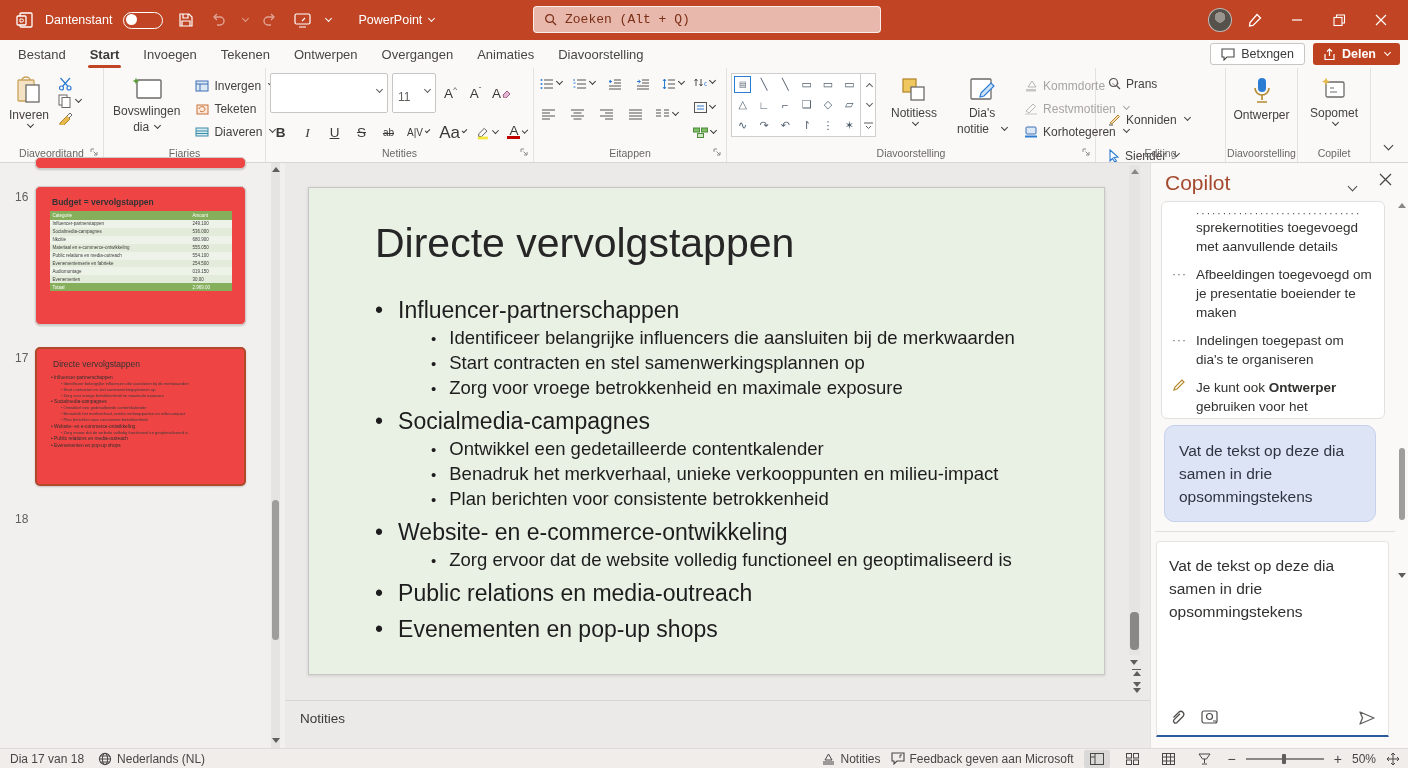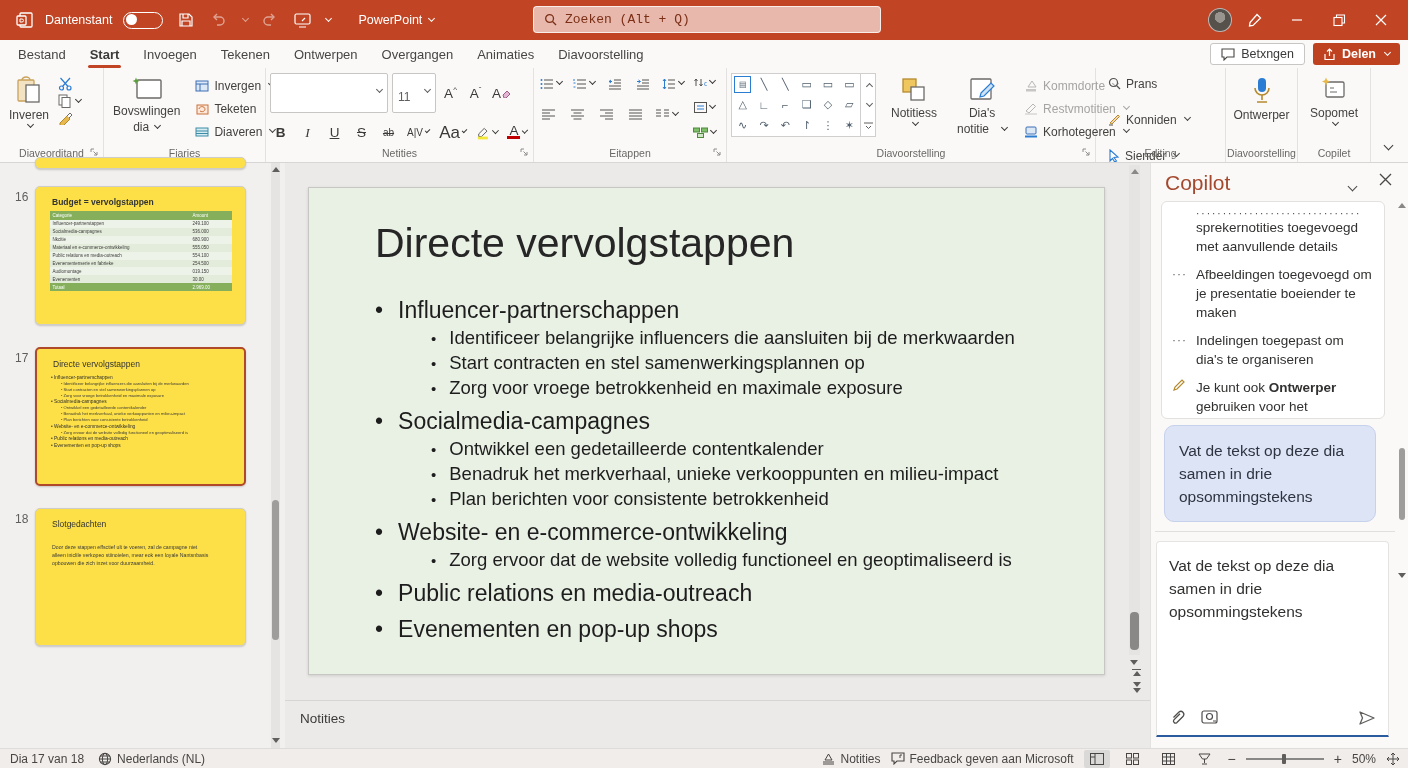--- a/index.html
+++ b/index.html
@@ -45,21 +45,21 @@
   .sbtn.gray { color:#a6a4a2; }
   .combo { height:40px; border:1px solid #c8c6c4; background:#fff; border-radius:2px; display:flex; align-items:flex-start; justify-content:space-between; padding:16px 5px; font-size:12px; color:#605e5c; }
   .fbtn { min-width:21px; height:21px; display:flex; align-items:center; justify-content:center; font-size:13.5px; color:#3b3a39; padding:0 2px; }
   .gallery { width:130px; height:64px; border:1px solid #d1cfcd; background:#fff; display:grid; grid-template-columns:repeat(6,1fr); grid-template-rows:repeat(3,1fr); }
   .shape-cell { display:flex; align-items:center; justify-content:center; font-size:11px; color:#52616f; }
   .galcol { width:15px; height:64px; border:1px solid #d1cfcd; border-left:none; background:#fff; display:flex; flex-direction:column; align-items:center; justify-content:space-around; color:#605e5c; }
 
   
   .thumbpanel { position:absolute; left:0; top:163px; width:285px; height:585px; background:#f2f0ee; }
   .thumb-num { position:absolute; left:15px; font-size:12px; color:#605e5c; }
-  .thumb-card { position:absolute; left:35px; width:211px; background:#fde047; border:1px solid #cfcdc9; border-radius:5px; box-shadow:0 1px 2px rgba(0,0,0,.18); overflow:hidden; }
+  .thumb-card { position:absolute; left:35px; width:211px; background:#ef4444; border:1px solid #cfcdc9; border-radius:5px; box-shadow:0 1px 2px rgba(0,0,0,.18); overflow:hidden; }
   .thumb-card.selected { border:2px solid #B0482A; }
   .mini-title { font-size:8.5px; color:#333; padding:10px 0 4px 16px; }
   .mini-table { width:182px; margin:0 auto; border-collapse:collapse; font-size:4.5px; color:#3c3c3c; line-height:1.15; }
   .mini-table th { background:#85AF5B; color:#fff; text-align:left; font-weight:400; padding:1.8px 3px; }
   .mini-table td { padding:1.4px 3px; }
   .mini-table tr:nth-child(odd) td { background:#E3ECDA; }
   .mini-table tr:nth-child(even) td { background:#EDF3E8; }
   .mini-table tr.total td { background:#85AF5B; color:#fff; }
   .mini-table .amt { text-align:left; width:42px; }
   .mini-l1 { font-size:4.8px; color:#2e2e2e; margin:1.6px 0 0 14px; }
@@ -649,24 +649,20 @@
     <div class="mini-l2">Ontwikkel een gedetailleerde contentkalender</div>
     <div class="mini-l2">Benadruk het merkverhaal, unieke verkooppunten en milieu-impact</div>
     <div class="mini-l2">Plan berichten voor consistente betrokkenheid</div>
     <div class="mini-l1">Website- en e-commerce-ontwikkeling</div>
     <div class="mini-l2">Zorg ervoor dat de website volledig functioneel en geoptimaliseerd is</div>
     <div class="mini-l1">Public relations en media-outreach</div>
     <div class="mini-l1">Evenementen en pop-up shops</div>
   </div>
 
   <span class="thumb-num" style="top:349px;">18</span>
-  <div class="thumb-card" style="top:345px; height:138px;">
-    <div class="mini-title">Slotgedachten</div>
-    <div class="mini-body">Door deze stappen effsctief ult te voeren, zal de campagne niet alleen iniclile verkopeo stiinoielen, mear eok een loyale Nantsnbasis opbouwen die zich inzet voor duurzaamheid.</div>
-  </div>
 
   <div class="vscroll" style="right:5px; top:0; width:9px; height:585px;">
     <div class="tri-up" style="margin:4px auto 0;"></div>
     <div class="sb-thumb" style="top:337px; height:140px;"></div>
     <div class="tri-dn" style="position:absolute; bottom:5px; left:0.5px;"></div>
   </div>
 </div>
 
 <div class="editor">
   <div class="canvas">

